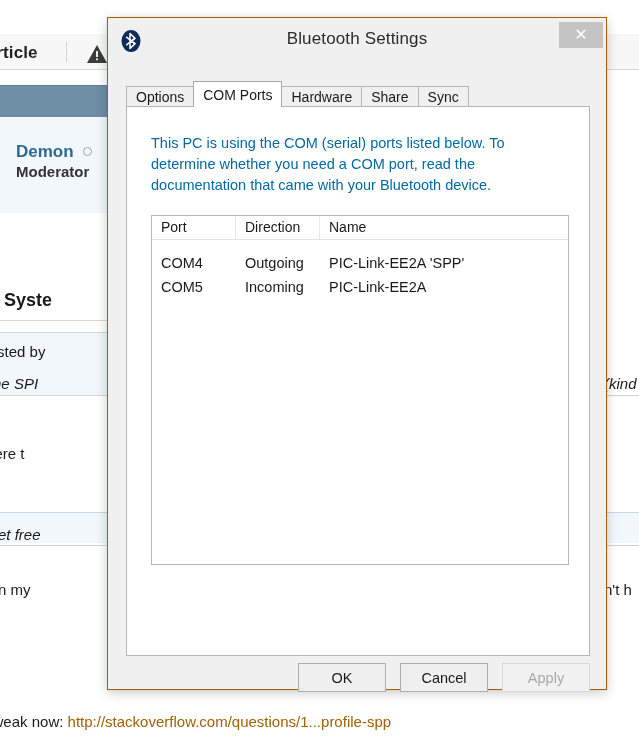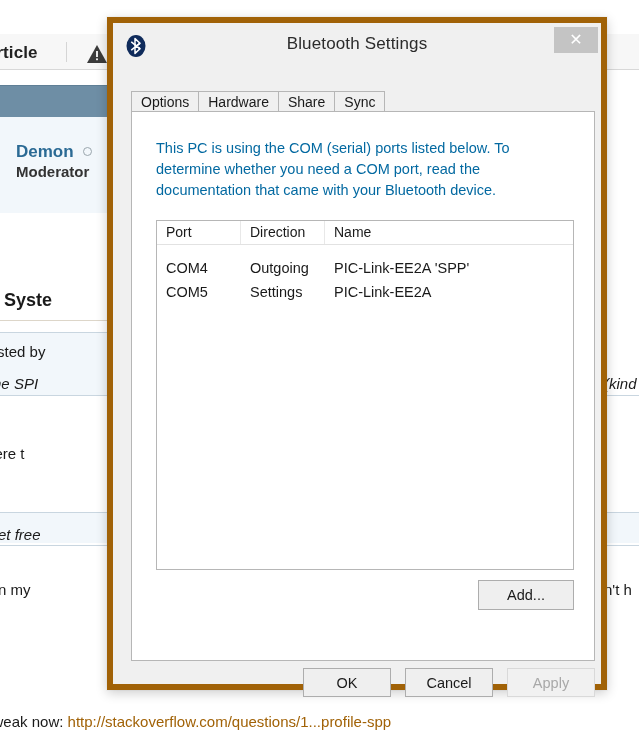--- a/index.html
+++ b/index.html
@@ -83,21 +83,21 @@
   .bg-bottomline {
     position: absolute; left: -60px; top: 713px;
     font-size: 15px; color: #1a1a1a; white-space: nowrap;
   }
   .bg-link { color: #a16207; }
 
   
   .dialog {
     position: absolute; left: 107px; top: 17px; width: 500px; height: 673px;
     background: #f0f0f0;
-    border: 6px solid #a16207;
+    border: 1px solid #a16207;
     box-shadow: 0 3px 11px rgba(0,0,0,.20), 0 0 0 1px rgba(0,0,0,.02);
   }
 
   .titlebar {
     position: relative; height: 45px; background: #f0f0f0;
   }
   .bt-icon {
     position: absolute; left: 11px; top: 11px; width: 24px; height: 24px;
   }
   .title-text {
@@ -254,20 +254,23 @@
       <div class="title-text">Bluetooth Settings</div>
       <div class="close-btn">
         <span class="close-x">✕</span>
       </div>
     </div>
 
     <div class="tabstrip">
       <div class="tab">
           <span>Options</span>
         </div>
+      <div class="tab active">
+          <span>COM Ports</span>
+        </div>
       <div class="tab">
           <span>Hardware</span>
         </div>
       <div class="tab">
           <span>Share</span>
         </div>
       <div class="tab">
           <span>Sync</span>
         </div>
       <div class="tabstrip-filler"></div>
@@ -284,27 +287,26 @@
           <span class="lv-head-cell c-name">Name</span>
         </div>
 
         <div class="lv-row">
           <span class="lv-cell c-port">COM4</span>
           <span class="lv-cell c-dir">Outgoing</span>
           <span class="lv-cell c-name">PIC-Link-EE2A 'SPP'</span>
         </div>
         <div class="lv-row">
           <span class="lv-cell c-port">COM5</span>
-          <span class="lv-cell c-dir">Settings</span>
+          <span class="lv-cell c-dir">Incoming</span>
           <span class="lv-cell c-name">PIC-Link-EE2A</span>
         </div>
       </div>
 
       <div class="midbuttons">
-        <div class="btn">Add...</div>
       </div>
     </div>
 
     <div class="footer">
       <div class="btn">OK</div>
       <div class="btn">Cancel</div>
       <div class="btn disabled">Apply</div>
     </div>
   </div>
 

